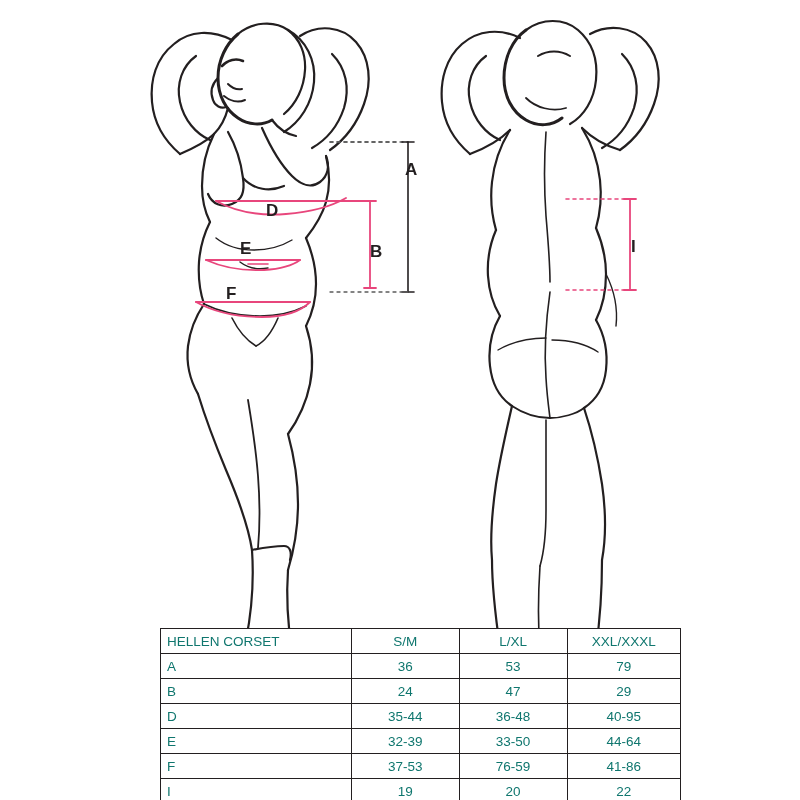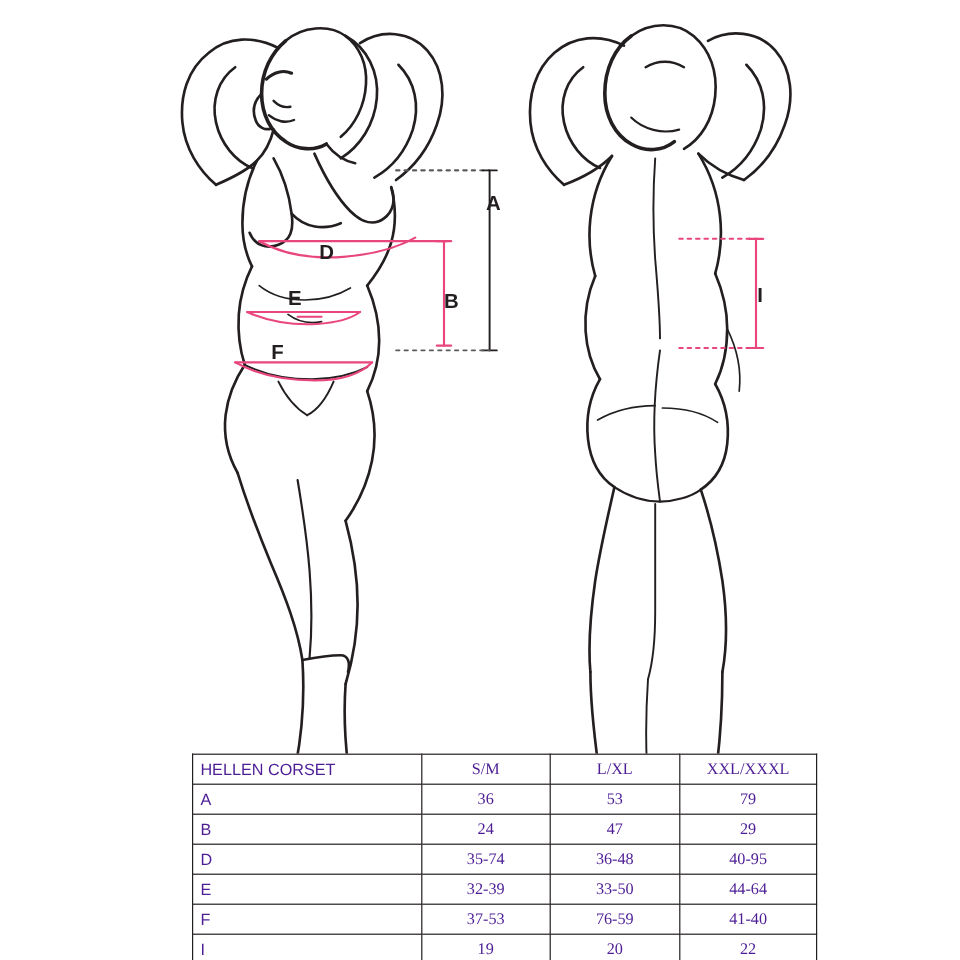--- a/index.html
+++ b/index.html
@@ -41,30 +41,29 @@
     width: 521px;
     border-collapse: collapse;
     background: #ffffff;
     font-size: 13.5px;
   }
   #size-table th, #size-table td {
     border: 1px solid #231f20;
     height: 24px;
     padding: 0 6px;
     font-weight: 400;
-    color: #4c1d95;
+    color: #0f766e;
   }
   #size-table th.name-col, #size-table td.name-col {
     text-align: left;
     width: 200px;
   }
   #size-table th.size-col, #size-table td.size-col {
     text-align: center;
     width: 107px;
-    font-family: Liberation Serif, serif;
   }
   #size-table thead th {
     font-weight: 400;
   }
 </style>
 </head>
 <body>
 
 <div id="figure-area">
   <svg width="800" height="800" viewBox="0 0 800 800" xmlns="http://www.w3.org/2000/svg">
@@ -222,35 +221,35 @@
       <td class="size-col">79</td>
     </tr>
     <tr>
       <td class="name-col">B</td>
       <td class="size-col">24</td>
       <td class="size-col">47</td>
       <td class="size-col">29</td>
     </tr>
     <tr>
       <td class="name-col">D</td>
-      <td class="size-col">35-74</td>
+      <td class="size-col">35-44</td>
       <td class="size-col">36-48</td>
       <td class="size-col">40-95</td>
     </tr>
     <tr>
       <td class="name-col">E</td>
       <td class="size-col">32-39</td>
       <td class="size-col">33-50</td>
       <td class="size-col">44-64</td>
     </tr>
     <tr>
       <td class="name-col">F</td>
       <td class="size-col">37-53</td>
       <td class="size-col">76-59</td>
-      <td class="size-col">41-40</td>
+      <td class="size-col">41-86</td>
     </tr>
     <tr>
       <td class="name-col">I</td>
       <td class="size-col">19</td>
       <td class="size-col">20</td>
       <td class="size-col">22</td>
     </tr>
   </tbody>
 </table>
 

